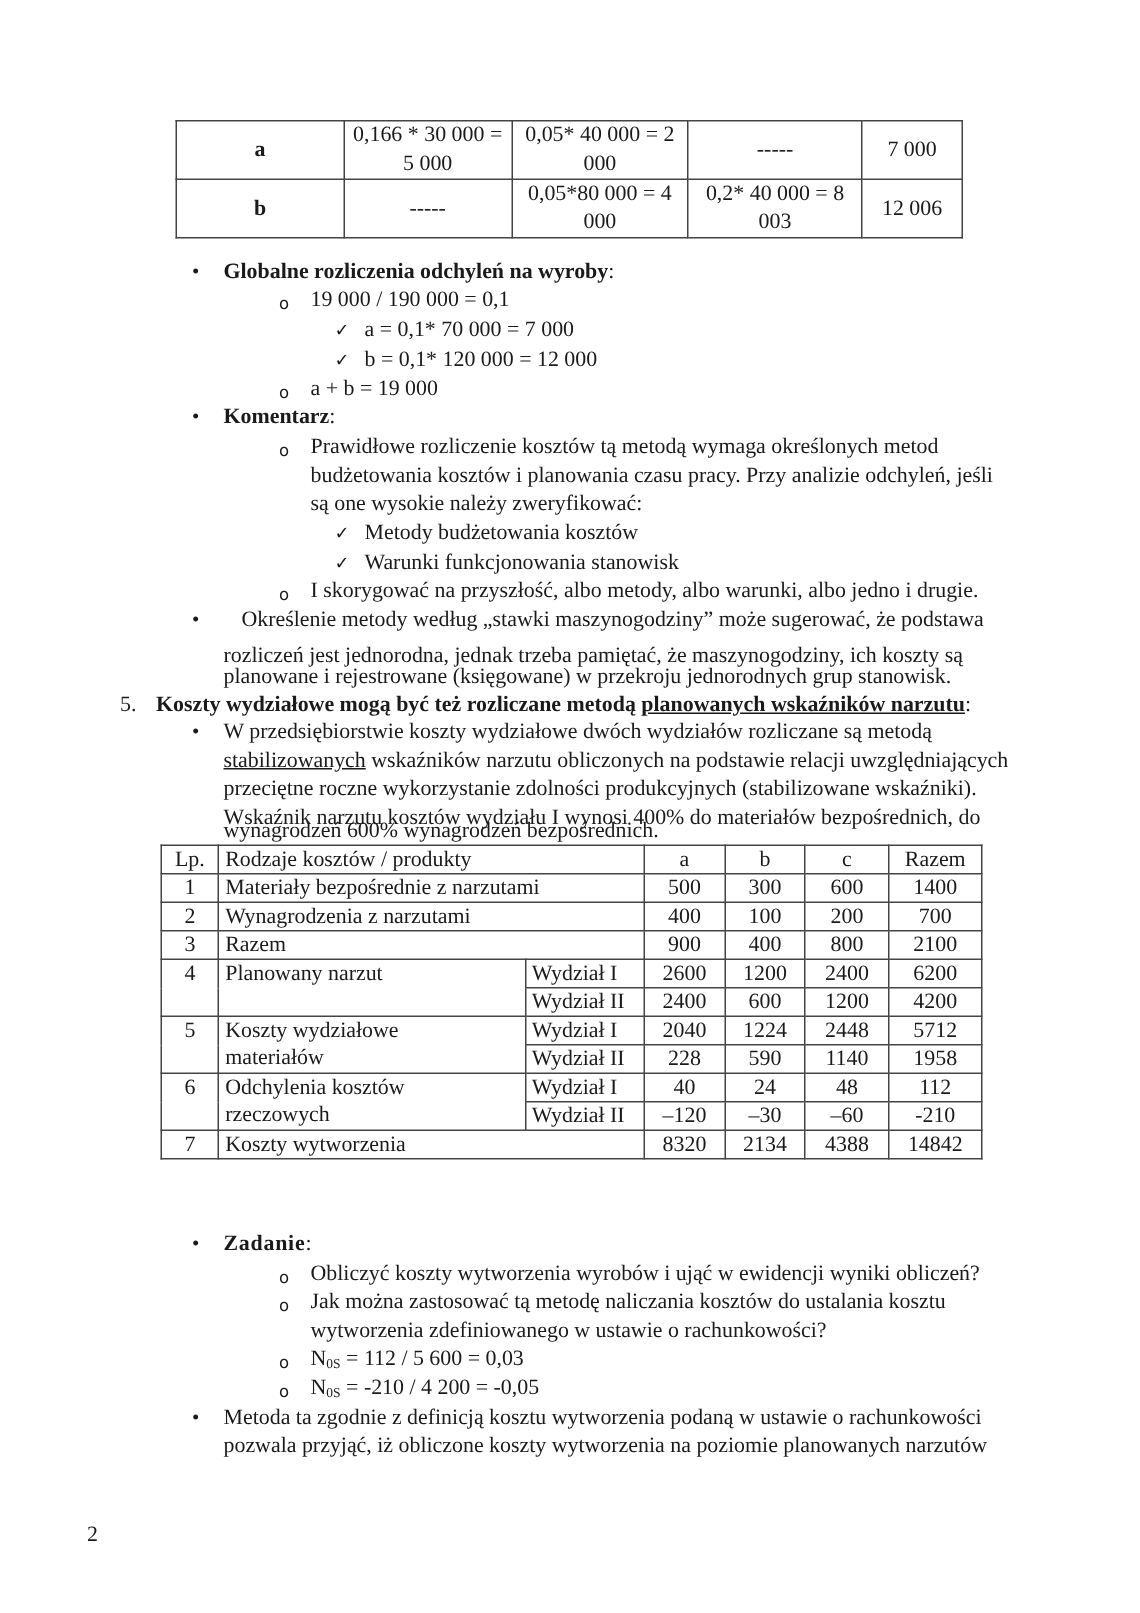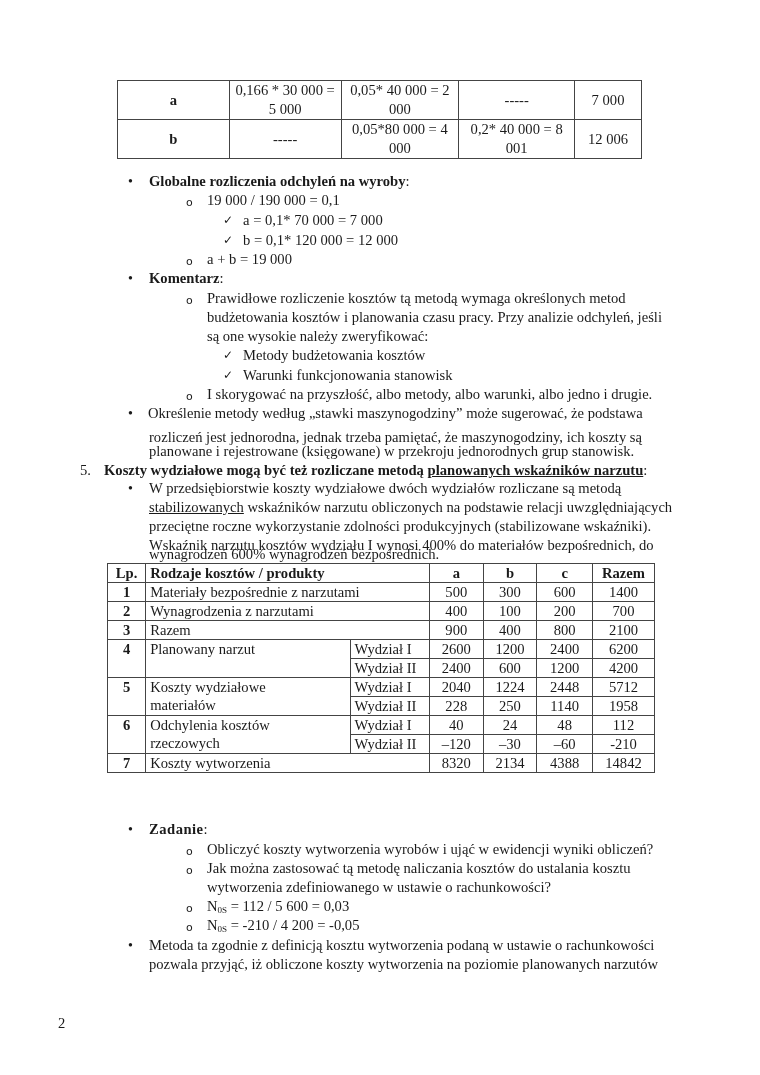--- a/index.html
+++ b/index.html
@@ -22,21 +22,21 @@
   .b { font-weight: bold; }
   .u { text-decoration: underline; }
   .bul { position: absolute; font-size: 14px; }
   .circ { position: absolute; font-family: "DejaVu Sans", sans-serif; font-size: 11px; }
   .chk { position: absolute; font-family: "DejaVu Sans", sans-serif; font-size: 12px; }
 
   
   #main-table { left: 107px; top: 563px; width: 548px; }
   #main-table td { line-height: 18px; }
   #main-table td.c { text-align: center; }
-  #main-table td.bold { font-weight: bold; }
+  #main-table td.bold { font-weight: normal; }
   #main-table td.bot { vertical-align: bottom; }
   sub { font-size: 9px; vertical-align: -2px; }
 </style>
 </head>
 <body>
 
 <table id="top-table" class="abs">
   <colgroup>
       <col style="width:112px">
       <col style="width:112px">
@@ -49,21 +49,21 @@
     <td class="lbl">a</td>
     <td>0,166 * 30 000 = 5 000</td>
     <td>0,05* 40 000 = 2 000</td>
     <td class="mid">-----</td>
     <td class="mid">7 000</td>
   </tr>
   <tr style="height:37px">
     <td class="lbl">b</td>
     <td class="mid">-----</td>
     <td>0,05*80 000 = 4 000</td>
-    <td>0,2* 40 000 = 8 001</td>
+    <td>0,2* 40 000 = 8 003</td>
     <td class="mid">12 006</td>
   </tr>
 </tbody>
   </table>
 
 <span class="bul" style="left:128px;top:172px">•</span>
 <div class="line" style="left:149px;top:172px"><span class="b">Globalne rozliczenia odchyleń na wyroby</span><span>:</span></div>
 
 <span class="circ" style="left:186px;top:193px">o</span>
 <div class="line" style="left:207px;top:191px">19 000 / 190 000 = 0,1</div>
@@ -81,21 +81,21 @@
 <div class="line" style="left:207px;top:308px">budżetowania kosztów i planowania czasu pracy. Przy analizie odchyleń, jeśli</div>
 <div class="line" style="left:207px;top:327px">są one wysokie należy zweryfikować:</div>
 <span class="chk" style="left:223px;top:346px">✓</span>
 <div class="line" style="left:243px;top:346px">Metody budżetowania kosztów</div>
 <span class="chk" style="left:223px;top:366px">✓</span>
 <div class="line" style="left:243px;top:366px">Warunki funkcjonowania stanowisk</div>
 <span class="circ" style="left:186px;top:387px">o</span>
 <div class="line" style="left:207px;top:385px">I skorygować na przyszłość, albo metody, albo warunki, albo jedno i drugie.</div>
 
 <span class="bul" style="left:128px;top:404px">•</span>
-<div class="line" style="left:148px;top:404px">Określenie metody według „stawki maszynogodziny” może sugerować, że podstawa</div>
+<div class="line" style="left:161px;top:404px">Określenie metody według „stawki maszynogodziny” może sugerować, że podstawa</div>
 <div class="line" style="left:149px;top:428px">rozliczeń jest jednorodna, jednak trzeba pamiętać, że maszynogodziny, ich koszty są</div>
 <div class="line" style="left:149px;top:442px">planowane i rejestrowane (księgowane) w przekroju jednorodnych grup stanowisk.</div>
 
 <div class="line" style="left:80px;top:461px">5.</div>
 <div class="line b" style="left:104px;top:461px"><span>Koszty wydziałowe mogą być też rozliczane metodą </span><span class="u">planowanych wskaźników narzutu</span><span style="font-weight:normal">:</span></div>
 
 <span class="bul" style="left:128px;top:479px">•</span>
 <div class="line" style="left:149px;top:479px">W przedsiębiorstwie koszty wydziałowe dwóch wydziałów rozliczane są metodą</div>
 <div class="line" style="left:149px;top:498px"><span class="u">stabilizowanych</span><span> wskaźników narzutu obliczonych na podstawie relacji uwzględniających</span></div>
 <div class="line" style="left:149px;top:517px">przeciętne roczne wykorzystanie zdolności produkcyjnych (stabilizowane wskaźniki).</div>
@@ -169,21 +169,21 @@
     <td rowspan="2" style="padding-right:60px">Koszty wydziałowe materiałów</td>
     <td>Wydział I</td>
     <td class="c">2040</td>
     <td class="c">1224</td>
     <td class="c">2448</td>
     <td class="c">5712</td>
   </tr>
   <tr>
     <td style="white-space:normal">Wydział II</td>
     <td class="c">228</td>
-    <td class="c">250</td>
+    <td class="c">590</td>
     <td class="c">1140</td>
     <td class="c bot">1958</td>
   </tr>
 
   <tr>
     <td class="c bold" rowspan="2">6</td>
     <td rowspan="2" style="padding-right:60px">Odchylenia kosztów rzeczowych</td>
     <td>Wydział I</td>
     <td class="c">40</td>
     <td class="c">24</td>

